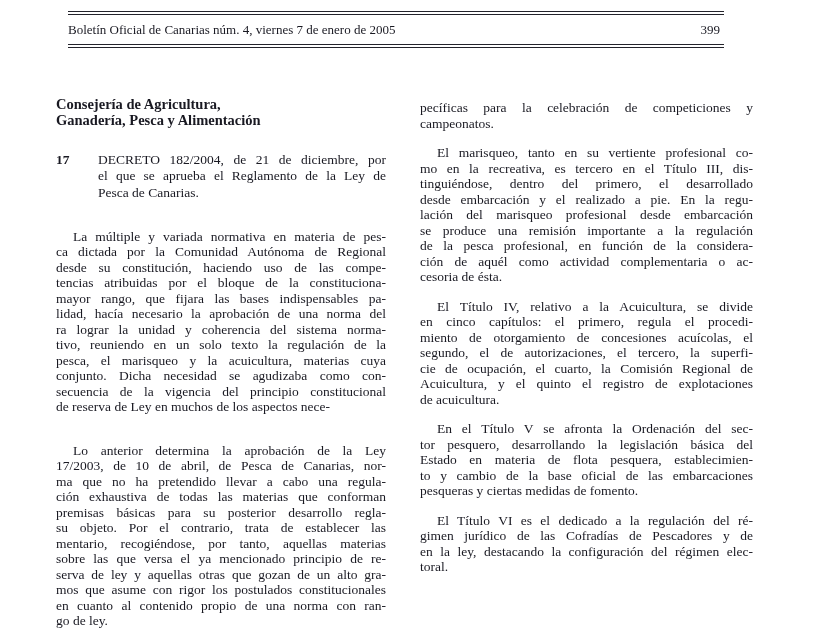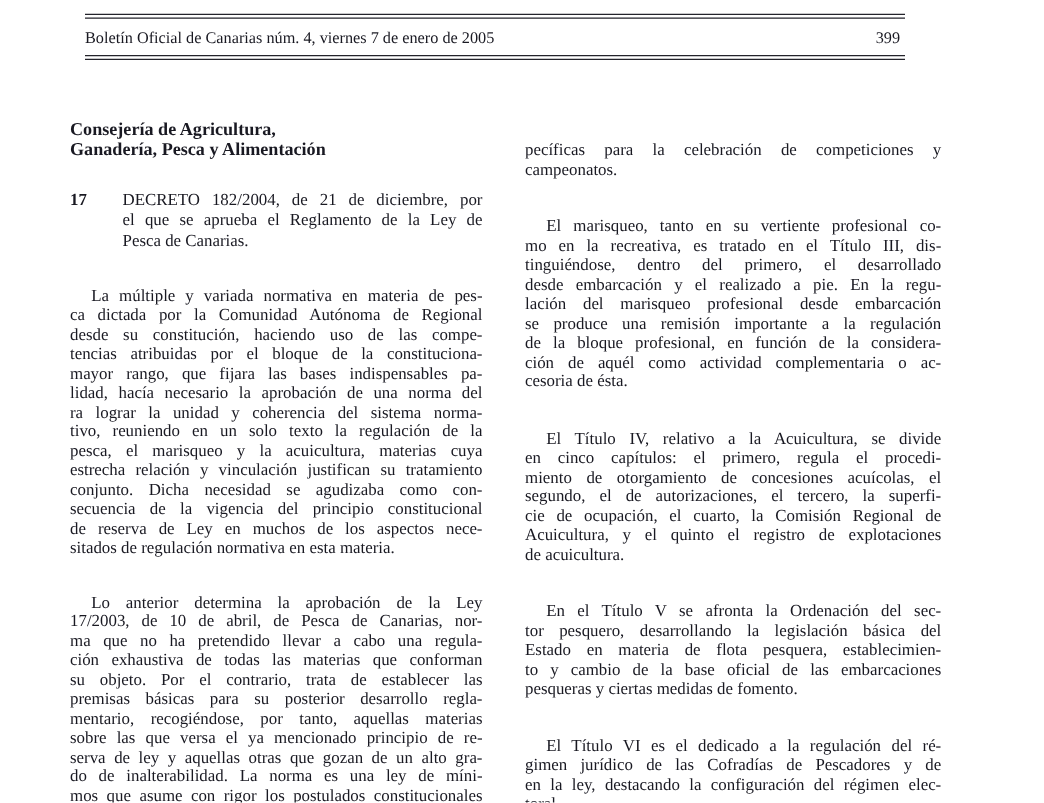--- a/index.html
+++ b/index.html
@@ -70,22 +70,22 @@
   .decree .num {
     position: absolute;
     left: 0;
     top: 0;
     font-weight: bold;
     font-style: normal;
   }
   .decree .decree-lines { }
 
   .para { margin-top: 28px; }
-  .col-right .para { margin-top: 30px; }
-  .col-right .para:first-child { margin-top: 16px; }
+  .col-right .para { margin-top: 14px; }
+  .col-right .para:first-child { margin-top: 4px; }
 
   .line {
     text-align: justify;
     text-align-last: justify;
     white-space: nowrap;
   }
   .para .line:last-child,
   .decree-lines .line:last-child {
     text-align-last: left;
   }
@@ -124,56 +124,53 @@
     <div class="para">
         <div class="line">La múltiple y variada normativa en materia de pes-</div>
         <div class="line">ca dictada por la Comunidad Autónoma de Regional</div>
         <div class="line">desde su constitución, haciendo uso de las compe-</div>
         <div class="line">tencias atribuidas por el bloque de la constituciona-</div>
         <div class="line">mayor rango, que fijara las bases indispensables pa-</div>
         <div class="line">lidad, hacía necesario la aprobación de una norma del</div>
         <div class="line">ra lograr la unidad y coherencia del sistema norma-</div>
         <div class="line">tivo, reuniendo en un solo texto la regulación de la</div>
         <div class="line">pesca, el marisqueo y la acuicultura, materias cuya</div>
-        <div class="line">estrecha relación y vinculación justifican su tratamiento</div>
         <div class="line">conjunto. Dicha necesidad se agudizaba como con-</div>
         <div class="line">secuencia de la vigencia del principio constitucional</div>
         <div class="line">de reserva de Ley en muchos de los aspectos nece-</div>
-        <div class="line">sitados de regulación normativa en esta materia.</div>
       </div>
     <div class="para">
         <div class="line">Lo anterior determina la aprobación de la Ley</div>
         <div class="line">17/2003, de 10 de abril, de Pesca de Canarias, nor-</div>
         <div class="line">ma que no ha pretendido llevar a cabo una regula-</div>
         <div class="line">ción exhaustiva de todas las materias que conforman</div>
+        <div class="line">premisas básicas para su posterior desarrollo regla-</div>
         <div class="line">su objeto. Por el contrario, trata de establecer las</div>
-        <div class="line">premisas básicas para su posterior desarrollo regla-</div>
         <div class="line">mentario, recogiéndose, por tanto, aquellas materias</div>
         <div class="line">sobre las que versa el ya mencionado principio de re-</div>
         <div class="line">serva de ley y aquellas otras que gozan de un alto gra-</div>
-        <div class="line">do de inalterabilidad. La norma es una ley de míni-</div>
         <div class="line">mos que asume con rigor los postulados constitucionales</div>
         <div class="line">en cuanto al contenido propio de una norma con ran-</div>
         <div class="line">go de ley.</div>
       </div>
   </div>
 
   <div class="col col-right">
     <div class="para cont">
         <div class="line">pecíficas para la celebración de competiciones y</div>
         <div class="line">campeonatos.</div>
       </div>
     <div class="para">
         <div class="line">El marisqueo, tanto en su vertiente profesional co-</div>
-        <div class="line">mo en la recreativa, es tratado en el Título III, dis-</div>
+        <div class="line">mo en la recreativa, es tercero en el Título III, dis-</div>
         <div class="line">tinguiéndose, dentro del primero, el desarrollado</div>
         <div class="line">desde embarcación y el realizado a pie. En la regu-</div>
         <div class="line">lación del marisqueo profesional desde embarcación</div>
         <div class="line">se produce una remisión importante a la regulación</div>
-        <div class="line">de la bloque profesional, en función de la considera-</div>
+        <div class="line">de la pesca profesional, en función de la considera-</div>
         <div class="line">ción de aquél como actividad complementaria o ac-</div>
         <div class="line">cesoria de ésta.</div>
       </div>
     <div class="para">
         <div class="line">El Título IV, relativo a la Acuicultura, se divide</div>
         <div class="line">en cinco capítulos: el primero, regula el procedi-</div>
         <div class="line">miento de otorgamiento de concesiones acuícolas, el</div>
         <div class="line">segundo, el de autorizaciones, el tercero, la superfi-</div>
         <div class="line">cie de ocupación, el cuarto, la Comisión Regional de</div>
         <div class="line">Acuicultura, y el quinto el registro de explotaciones</div>

